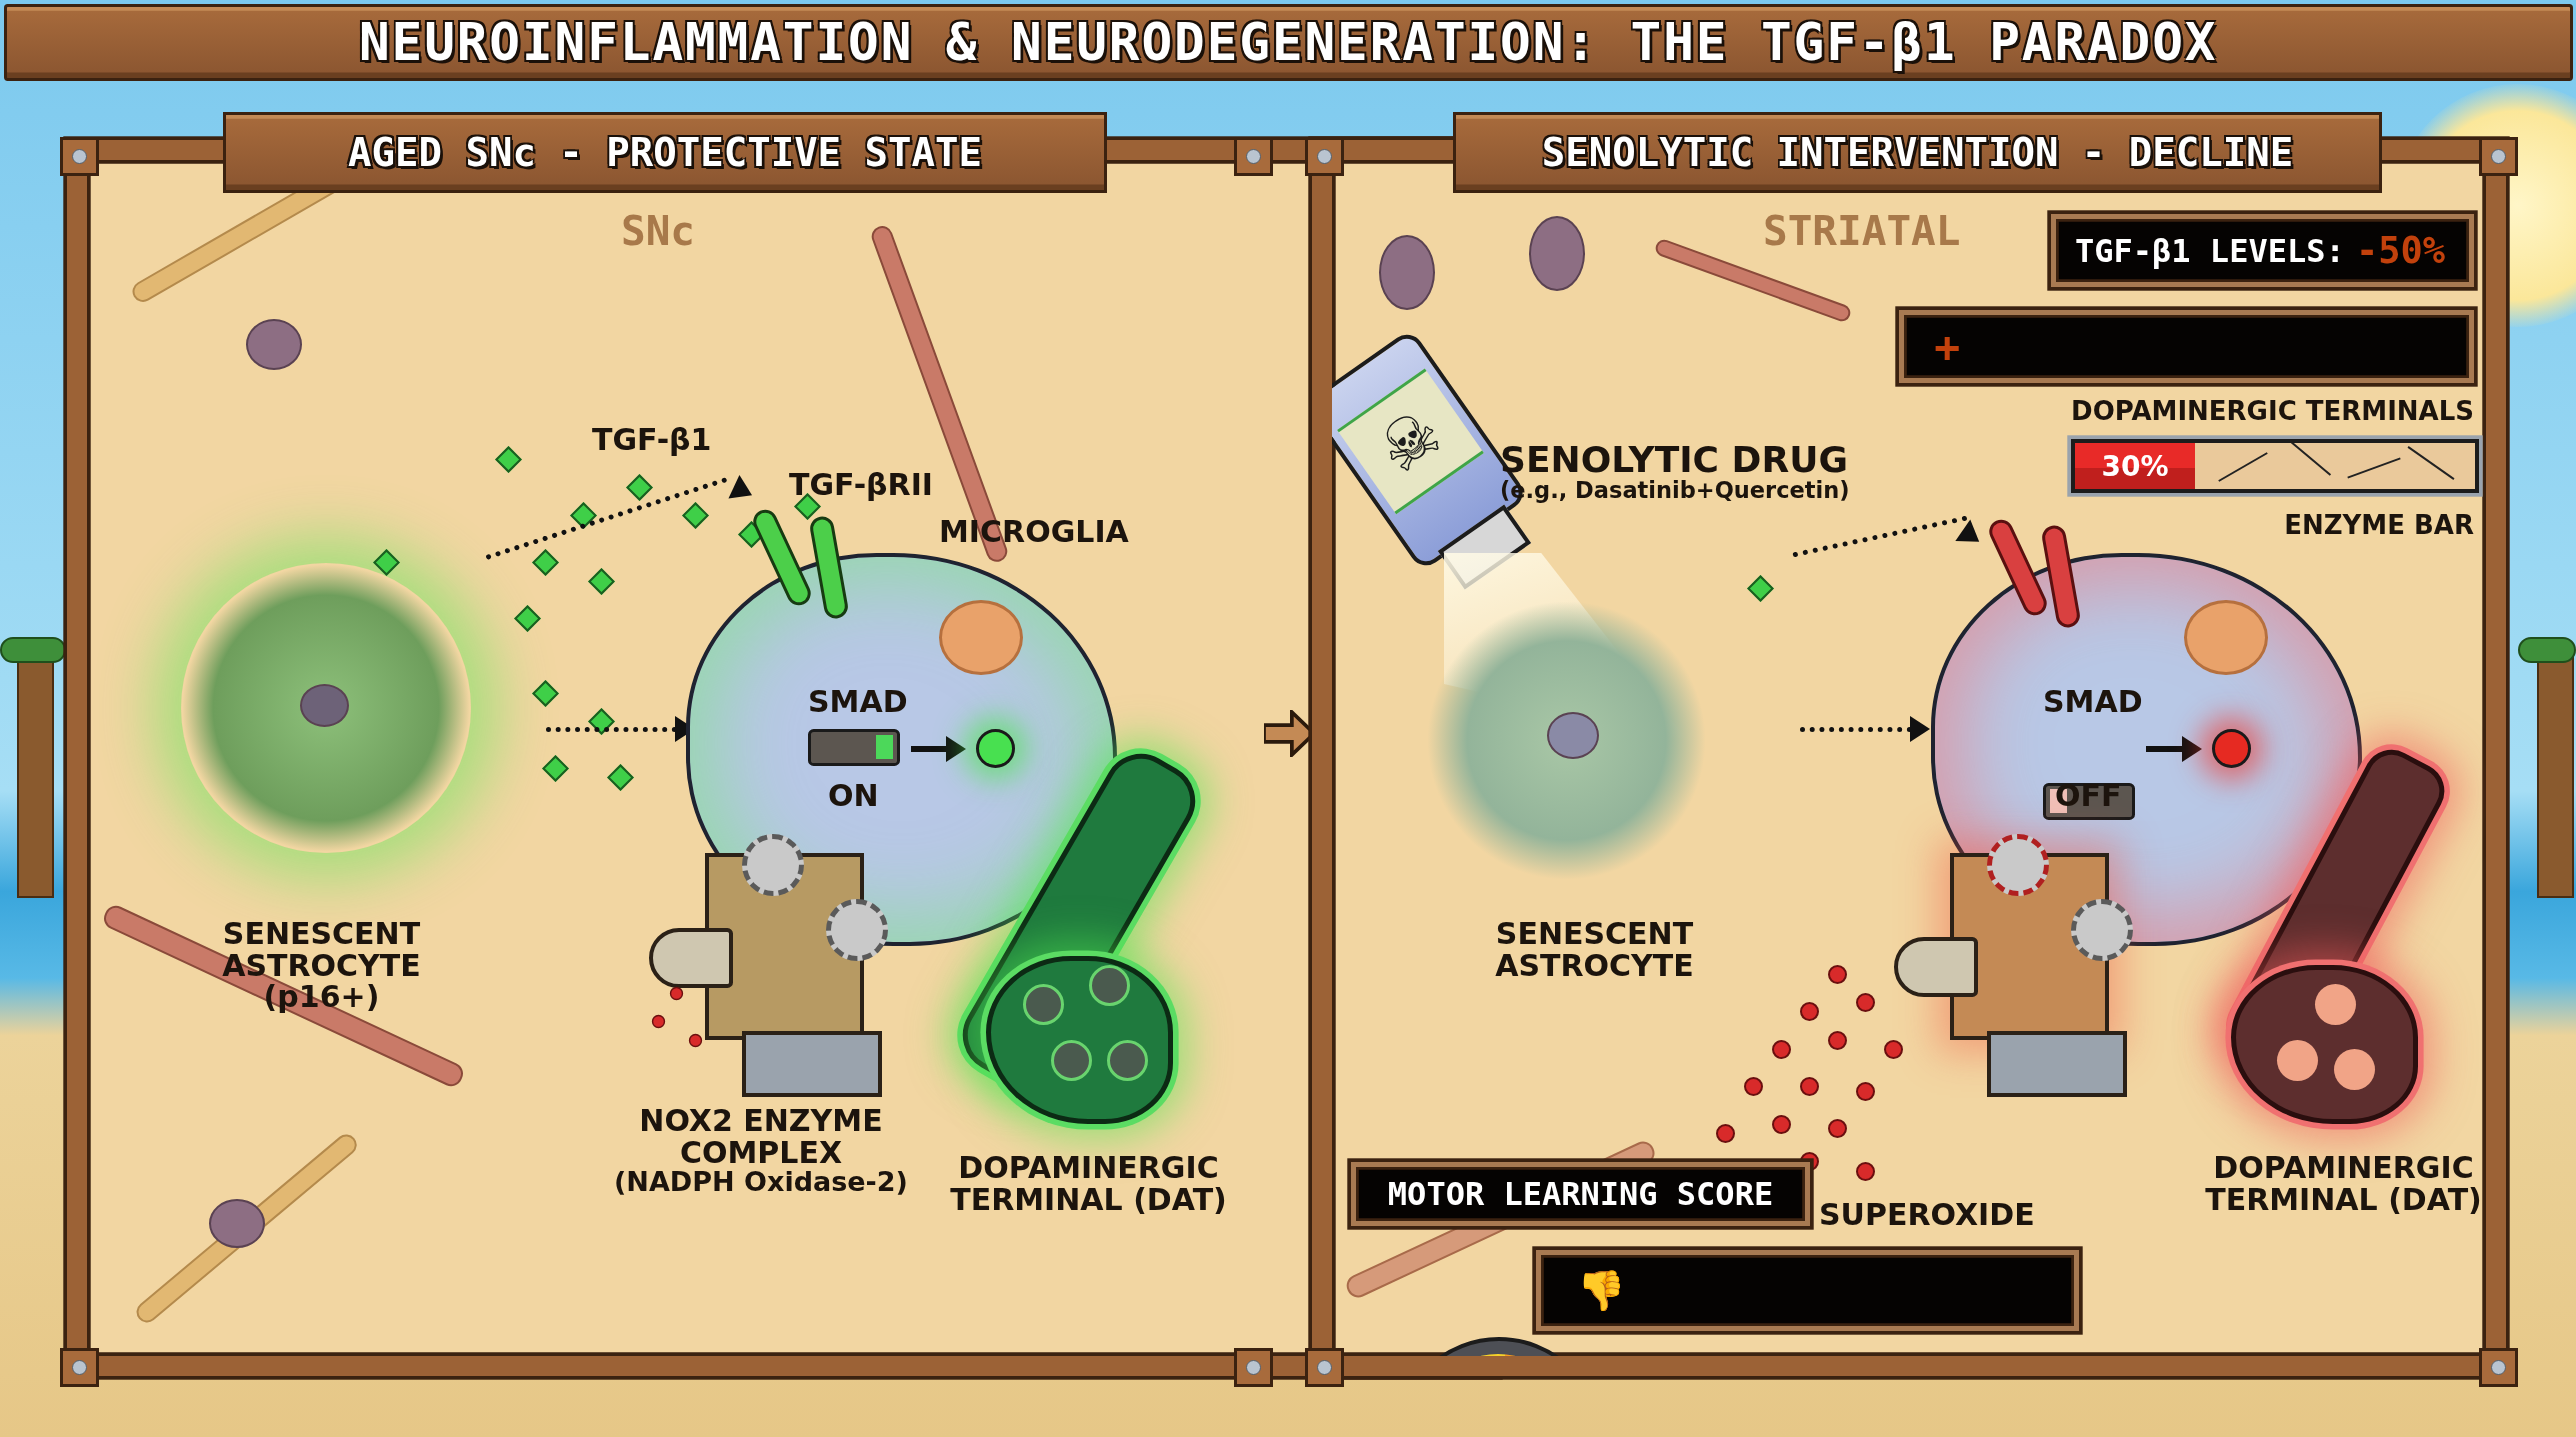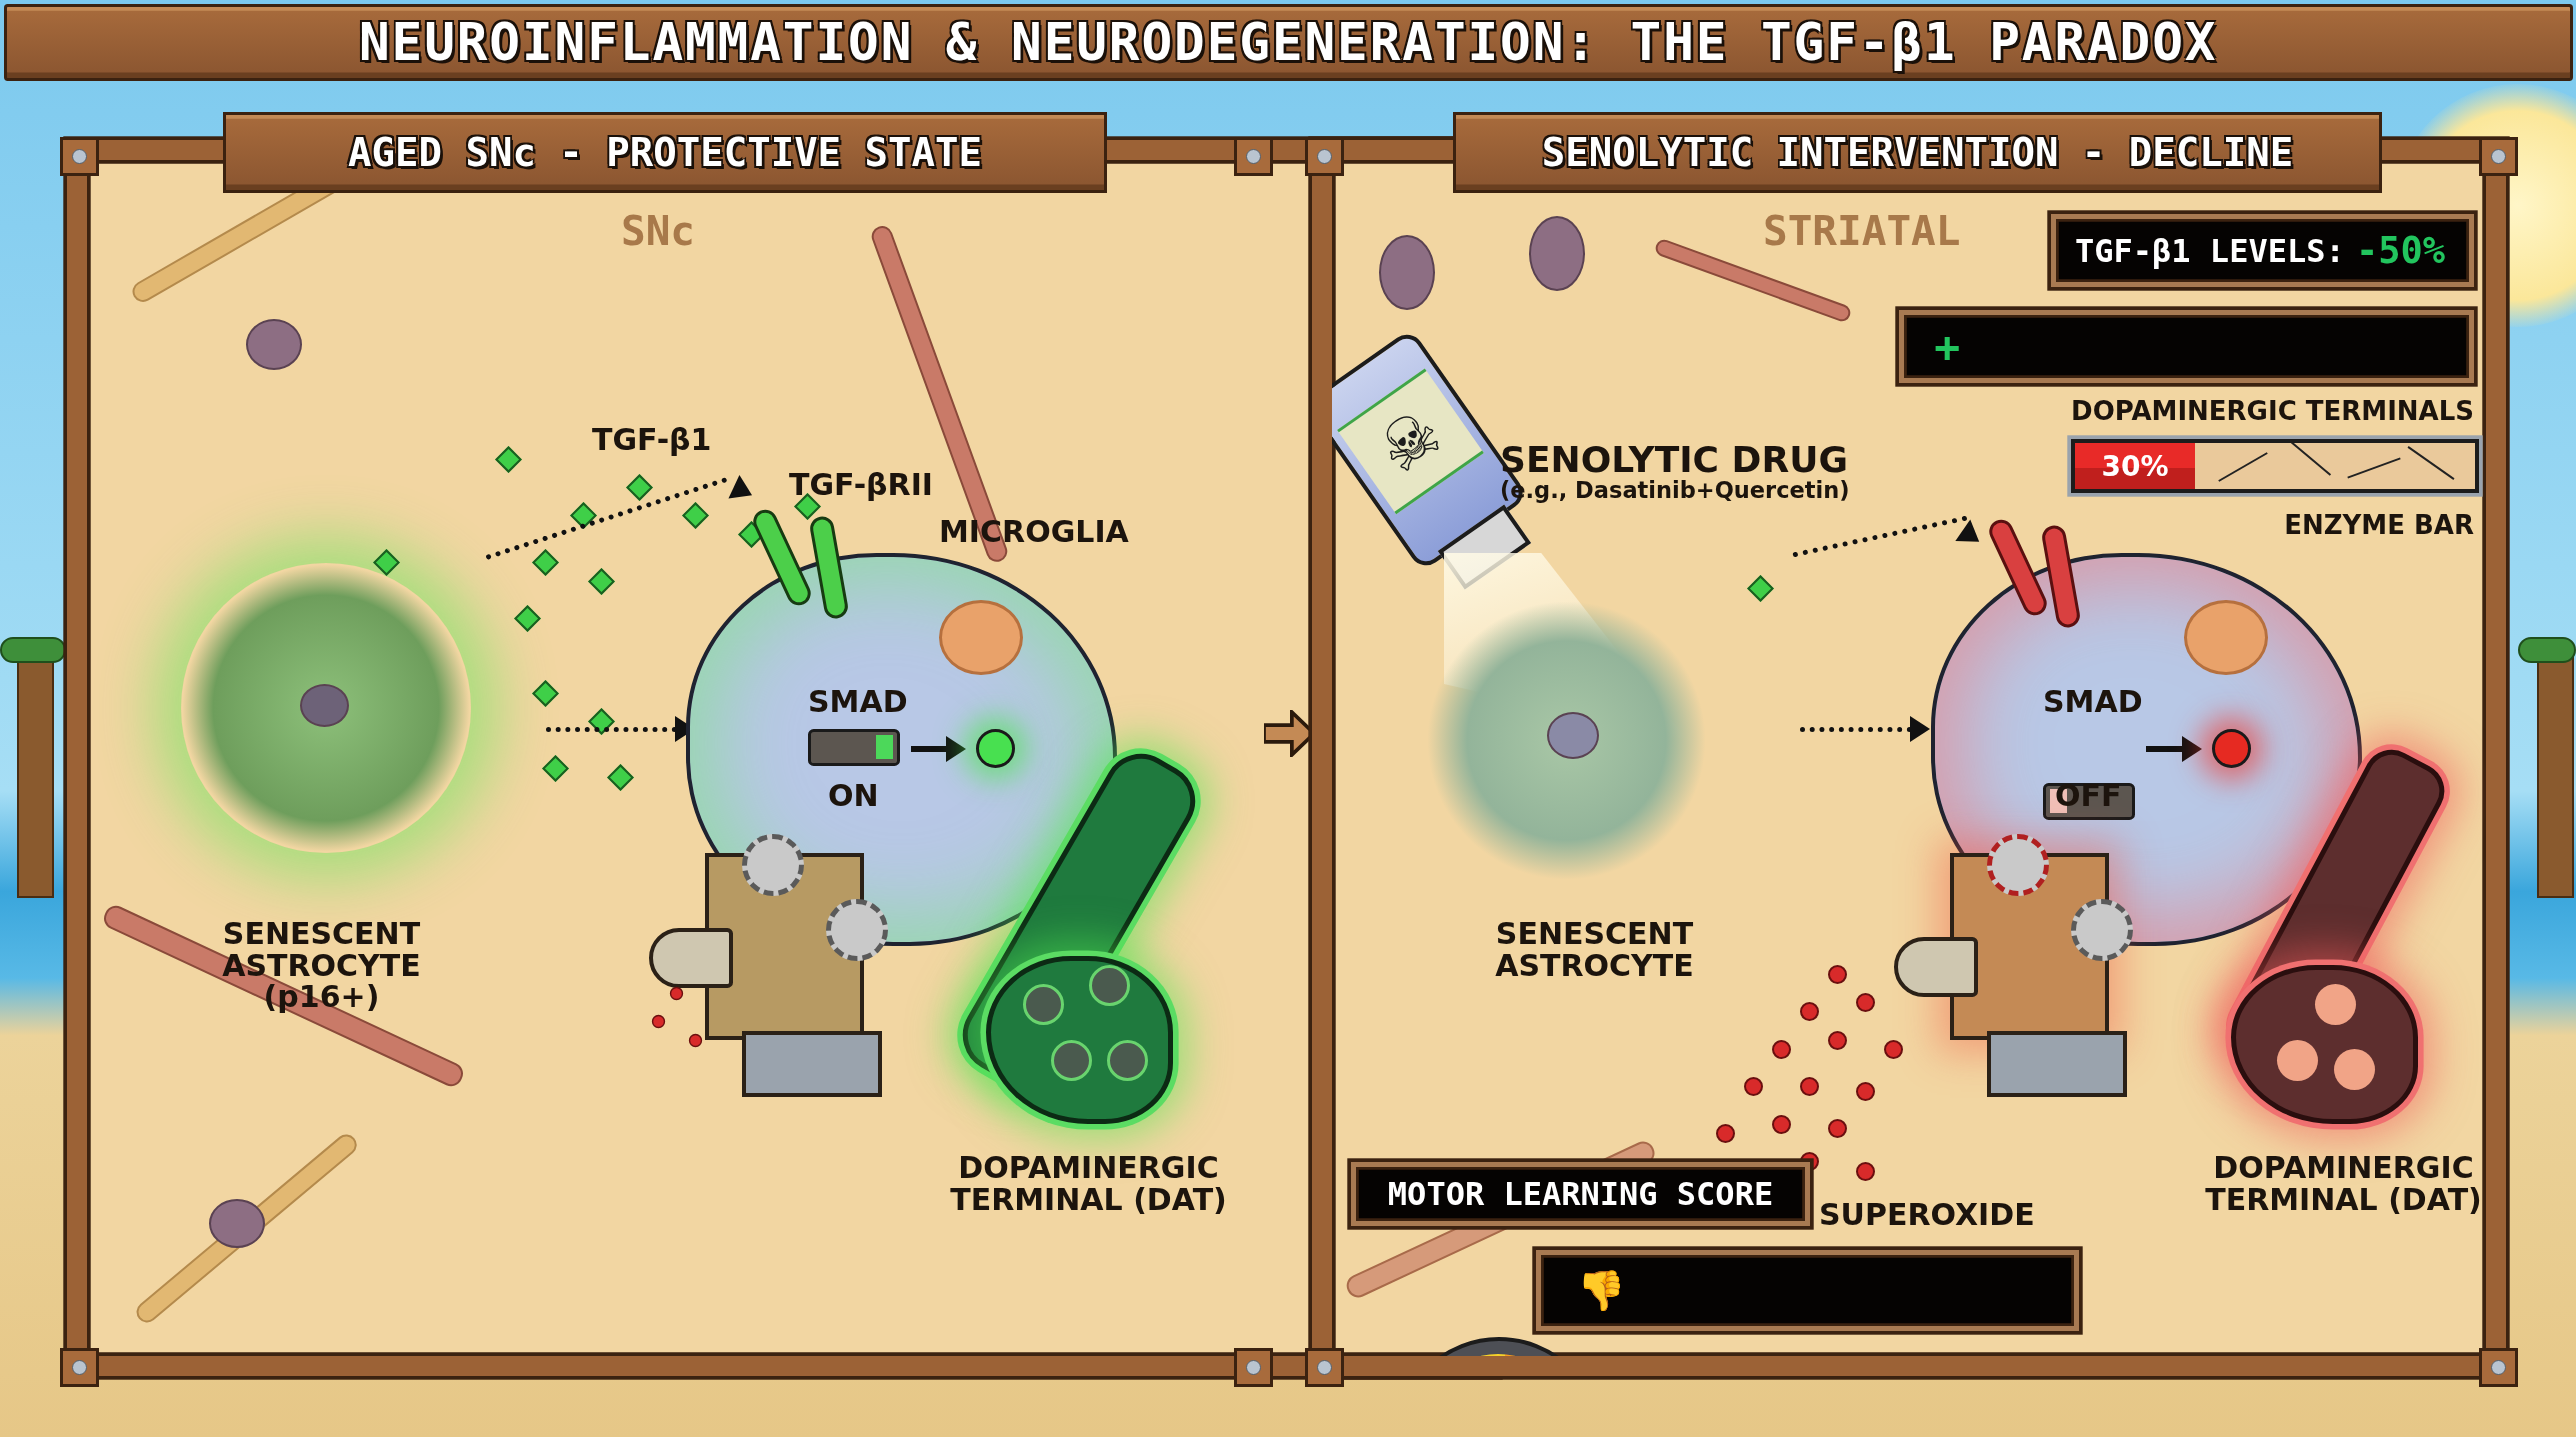--- a/index.html
+++ b/index.html
@@ -56,21 +56,21 @@
   .lbl { font-family: "DejaVu Sans", sans-serif; font-weight: bold; color: #1c140d; text-align: center; line-height: 1.05; }
   .lbl-sm { font-size: 30px; }
 
   
   .hud {
     background: #050302; border: 5.6px solid #a87a52;
     box-shadow: 0 0 0 3.7px #3b2210, inset 0 0 0 2.8px #3b2210;
     display: flex; align-items: center; padding: 0 19px;
     font-family: "DejaVu Sans Mono", monospace; font-weight: bold; color: #fff;
   }
-  .hud .red { color: #22c55e; }
+  .hud .red { color: #c2410c; }
   .hud .green { color: #3fcf48; }
 
   
   .dendrite { position: absolute; background: #c97a68; border: 2.8px solid #8a4a3a; border-radius: 11.2px; }
   .nucleus { border-radius: 50%; background: #8d6e83; border: 2.8px solid #5a4252; }
   .astro-green { border-radius: 50%; background: radial-gradient(circle, #8dc07a 0%, #6e9e5c 55%, rgba(110,158,92,0) 70%);
                  box-shadow: 0 0 56px 28px rgba(80,230,80,0.45); }
   .astro-faded { border-radius: 50%; background: radial-gradient(circle, #a9c7a6 0%, #93b49a 50%, rgba(147,180,154,0) 70%); }
   .microglia { border-radius: 46% 54% 50% 50%; background: #b8c8e6; border: 4.7px solid #1f2330; }
   .glow-green { box-shadow: inset 0 0 75px 28px rgba(120,230,120,0.5); }
@@ -188,20 +188,25 @@
   <div class="abs led on" style="left:889px;top:569px;"></div>
 
   <div class="abs nox2" style="left:618px;top:693px;"></div>
   <div class="abs gear" style="left:655px;top:674px;"></div>
   <div class="abs gear" style="left:739px;top:739px;"></div>
   <div class="abs nozzle" style="left:562px;top:768px;"></div>
   <div class="abs nox2-base" style="left:655px;top:871px;"></div>
   <div class="abs dot-red" style="left:580px;top:824px;transform:scale(0.7);"></div>
   <div class="abs dot-red" style="left:562px;top:852px;transform:scale(0.7);"></div>
   <div class="abs dot-red" style="left:599px;top:871px;transform:scale(0.7);"></div>
+  <div class="abs lbl lbl-sm" style="left:524px;top:945px;width:300px;">
+    <div>NOX2 ENZYME</div>
+    <div>COMPLEX</div>
+    <div style="font-size:27px;">(NADPH Oxidase-2)</div>
+  </div>
 
   <div class="abs terminal-green" style="left:945px;top:580px;width:94px;height:356px;transform:rotate(30deg);border-radius:37px;"></div>
   <div class="abs terminal-green" style="left:899px;top:796px;width:187px;height:168px;border-radius:50% 50% 40% 60%;"></div>
   <div class="abs vesicle" style="left:936px;top:824px;"></div>
   <div class="abs vesicle" style="left:1002px;top:805px;"></div>
   <div class="abs vesicle" style="left:964px;top:880px;"></div>
   <div class="abs vesicle" style="left:1020px;top:880px;"></div>
   <div class="abs lbl lbl-sm" style="left:861px;top:992px;width:281px;">
     <div>DOPAMINERGIC</div>
     <div>TERMINAL (DAT)</div>

